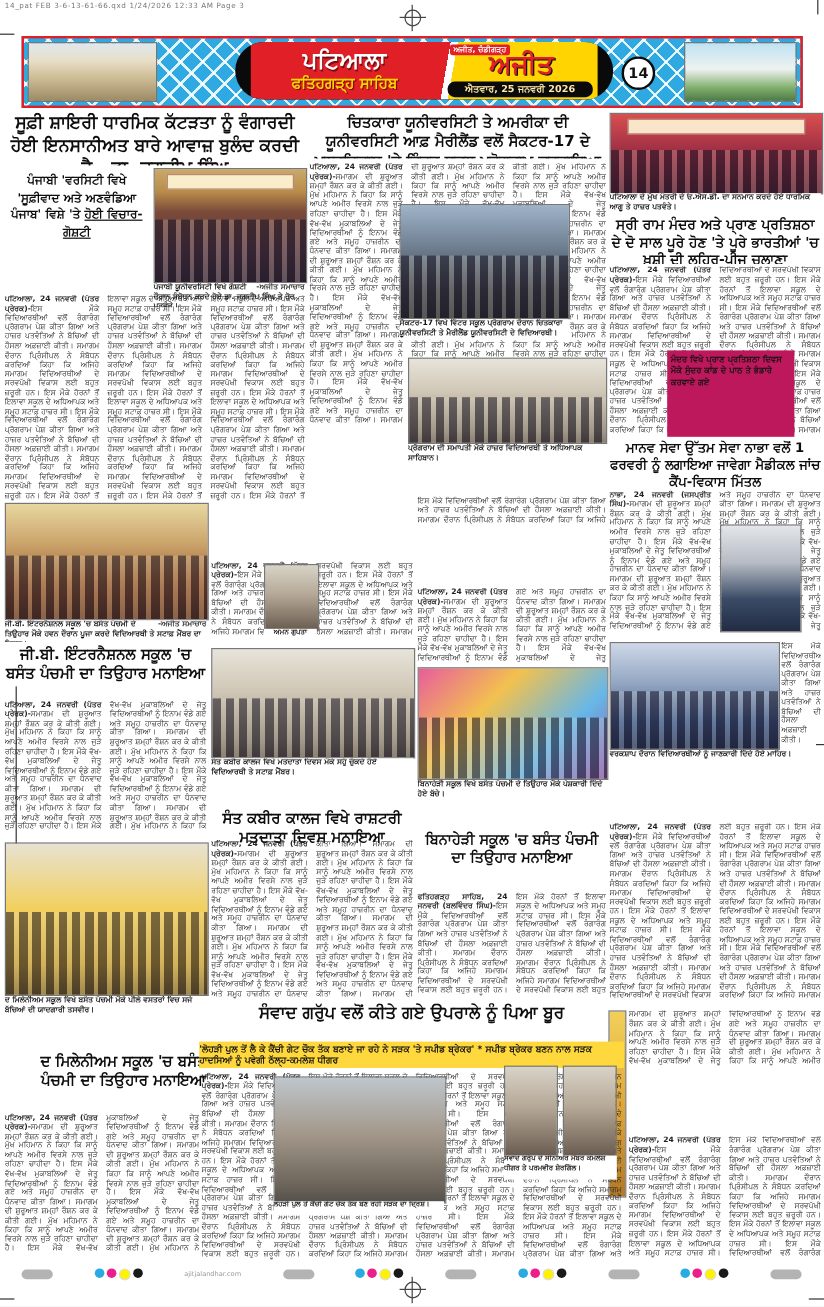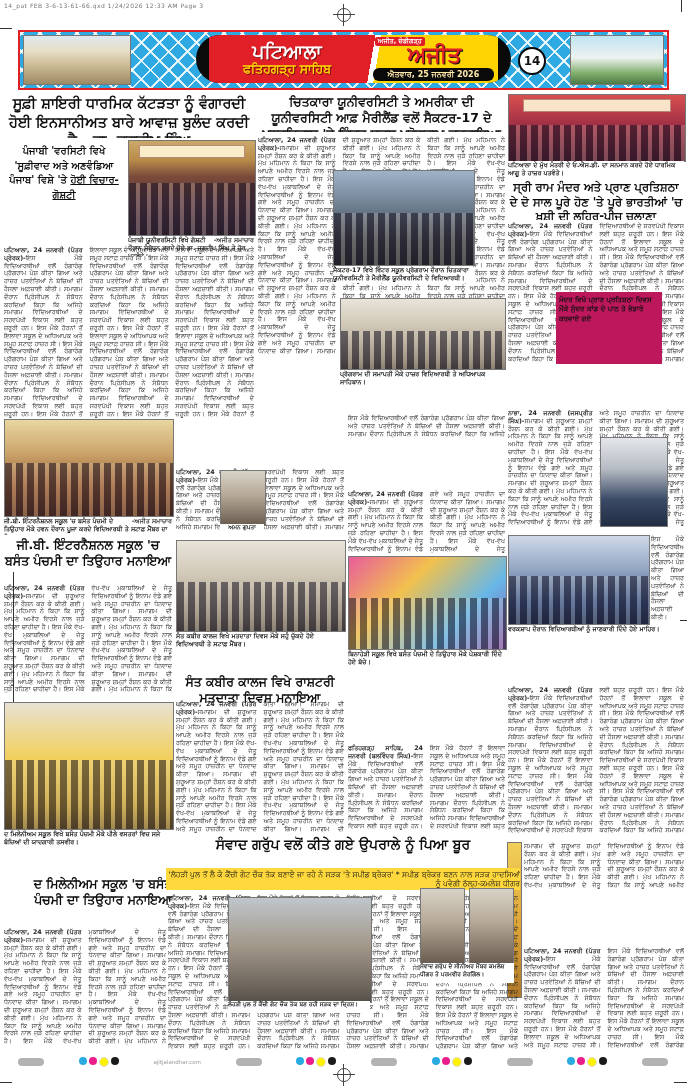--- a/index.html
+++ b/index.html
@@ -69,22 +69,22 @@
   .ph-kids-yellow{background:linear-gradient(180deg,#e8e2d2 0%,#f2cf5a 45%,#caa53a 80%,#8a6f2a 100%);}
   .ph-strip{background:linear-gradient(180deg,#f2cf5a 0%,#e0a83a 50%,#b07828 100%);}
   .crowd{position:absolute;left:0;right:0;bottom:0;height:55%;
       background:repeating-linear-gradient(90deg, rgba(25,20,35,.55) 0 7px, rgba(235,225,210,.22) 7px 11px);}
   .banner{position:absolute;left:8%;right:8%;top:4px;height:11px;background:rgba(255,246,215,.9);
       border:1px solid rgba(120,40,40,.5);}
 
   
   .qbox{background:#be185d;font-weight:bold;font-size:7px;line-height:1.35;color:#111;
       text-align:left;padding:4px 3px;overflow:hidden;margin-top:20px;}
-  .ybar{background:#ffd83d;font-weight:normal;font-size:7.6px;line-height:1.25;color:#111;
-      text-align:right;overflow:hidden;display:flex;align-items:center;justify-content:center;}
+  .ybar{background:#ffd83d;font-weight:bold;font-size:7.6px;line-height:1.25;color:#111;
+      text-align:left;overflow:hidden;display:flex;align-items:center;justify-content:center;}
 
   
   .colorbar{display:flex;align-items:center;justify-content:space-between;}
   .bar-gray{width:26px;height:8px;background:#b3b3b3;border-radius:4px;}
   .cmyk{display:flex;gap:2px;}
   .cmyk i{display:block;width:8px;height:8px;border-radius:50%;}
   .cmyk .c{background:#29abe2}.cmyk .m{background:#ec1e8c}.cmyk .y{background:#fff200;border:1px solid #ddd}.cmyk .k{background:#1a1a1a}
   .webnote{font-size:5.5px;color:#999;}
 </style>
 </head>
@@ -155,20 +155,21 @@
     <div class="banner"></div>
     <div class="crowd"></div>
   </div>
   <div class="abs cap" style="left:508px;top:161px;width:176px;height:17px;">ਪਟਿਆਲਾ ਦੇ ਮੁੱਖ ਮੰਤਰੀ ਦੇ ਓ.ਐਸ.ਡੀ. ਦਾ ਸਨਮਾਨ ਕਰਦੇ ਹੋਏ ਧਾਰਮਿਕ ਆਗੂ ਤੇ ਹਾਜ਼ਰ ਪਤਵੰਤੇ।</div>
   <div class="abs hl" style="left:508px;top:180px;width:176px;height:40px;font-size:11.5px;">ਸ੍ਰੀ ਰਾਮ ਮੰਦਰ ਅਤੇ ਪ੍ਰਾਣ ਪ੍ਰਤਿਸ਼ਠਾ ਦੇ ਦੋ ਸਾਲ ਪੂਰੇ ਹੋਣ 'ਤੇ ਪੂਰੇ ਭਾਰਤੀਆਂ 'ਚ ਖ਼ੁਸ਼ੀ ਦੀ ਲਹਿਰ-ਪੀਜ ਚਲਾਣਾ</div>
   <div class="abs bt cols2" style="left:508px;top:222px;width:176px;height:142px;">
     <b>ਪਟਿਆਲਾ, 24 ਜਨਵਰੀ (ਪੱਤਰ ਪ੍ਰੇਰਕ)-</b><span>ਇਸ ਮੌਕੇ ਵਿਦਿਆਰਥੀਆਂ ਵਲੋਂ ਰੰਗਾਰੰਗ ਪ੍ਰੋਗਰਾਮ ਪੇਸ਼ ਕੀਤਾ ਗਿਆ ਅਤੇ ਹਾਜ਼ਰ ਪਤਵੰਤਿਆਂ ਨੇ ਬੱਚਿਆਂ ਦੀ ਹੌਸਲਾ ਅਫ਼ਜ਼ਾਈ ਕੀਤੀ। ਸਮਾਗਮ ਦੌਰਾਨ ਪ੍ਰਿੰਸੀਪਲ ਨੇ ਸੰਬੋਧਨ ਕਰਦਿਆਂ ਕਿਹਾ ਕਿ ਅਜਿਹੇ ਸਮਾਗਮ ਵਿਦਿਆਰਥੀਆਂ ਦੇ ਸਰਵਪੱਖੀ ਵਿਕਾਸ ਲਈ ਬਹੁਤ ਜ਼ਰੂਰੀ ਹਨ। ਇਸ ਮੌਕੇ ਹੋਰਨਾਂ ਤੋਂ ਇਲਾਵਾ ਸਕੂਲ ਦੇ ਅਧਿਆਪਕ ਅਤੇ ਸਮੂਹ ਸਟਾਫ਼ ਹਾਜ਼ਰ ਸੀ। ਇਸ ਮੌਕੇ ਵਿਦਿਆਰਥੀਆਂ ਵਲੋਂ ਰੰਗਾਰੰਗ ਪ੍ਰੋਗਰਾਮ ਪੇਸ਼ ਕੀਤਾ ਗਿਆ ਅਤੇ ਹਾਜ਼ਰ ਪਤਵੰਤਿਆਂ ਨੇ ਬੱਚਿਆਂ ਦੀ ਹੌਸਲਾ ਅਫ਼ਜ਼ਾਈ ਕੀਤੀ। ਸਮਾਗਮ ਦੌਰਾਨ ਪ੍ਰਿੰਸੀਪਲ ਨੇ ਸੰਬੋਧਨ ਕਰਦਿਆਂ ਕਿਹਾ ਕਿ ਅਜਿਹੇ ਸਮਾਗਮ ਵਿਦਿਆਰਥੀਆਂ ਦੇ ਸਰਵਪੱਖੀ ਵਿਕਾਸ ਲਈ ਬਹੁਤ ਜ਼ਰੂਰੀ ਹਨ। ਇਸ ਮੌਕੇ ਹੋਰਨਾਂ ਤੋਂ ਇਲਾਵਾ ਸਕੂਲ ਦੇ ਅਧਿਆਪਕ ਅਤੇ ਸਮੂਹ ਸਟਾਫ਼ ਹਾਜ਼ਰ ਸੀ। ਇਸ ਮੌਕੇ ਵਿਦਿਆਰਥੀਆਂ ਵਲੋਂ ਰੰਗਾਰੰਗ ਪ੍ਰੋਗਰਾਮ ਪੇਸ਼ ਕੀਤਾ ਗਿਆ ਅਤੇ ਹਾਜ਼ਰ ਪਤਵੰਤਿਆਂ ਨੇ ਬੱਚਿਆਂ ਦੀ ਹੌਸਲਾ ਅਫ਼ਜ਼ਾਈ ਕੀਤੀ। ਸਮਾਗਮ ਦੌਰਾਨ ਪ੍ਰਿੰਸੀਪਲ ਨੇ ਸੰਬੋਧਨ ਕਰਦਿਆਂ ਕਿਹਾ ਕਿ ਅਜਿਹੇ ਸਮਾਗਮ ਵਿਦਿਆਰਥੀਆਂ ਦੇ ਸਰਵਪੱਖੀ ਵਿਕਾਸ ਲਈ ਬਹੁਤ ਜ਼ਰੂਰੀ ਹਨ। ਇਸ ਮੌਕੇ ਹੋਰਨਾਂ ਤੋਂ ਇਲਾਵਾ ਸਕੂਲ ਦੇ ਅਧਿਆਪਕ ਅਤੇ ਸਮੂਹ ਸਟਾਫ਼ ਹਾਜ਼ਰ ਸੀ। ਇਸ ਮੌਕੇ ਵਿਦਿਆਰਥੀਆਂ ਵਲੋਂ ਰੰਗਾਰੰਗ ਪ੍ਰੋਗਰਾਮ ਪੇਸ਼ ਕੀਤਾ ਗਿਆ ਅਤੇ ਹਾਜ਼ਰ ਪਤਵੰਤਿਆਂ ਨੇ ਬੱਚਿਆਂ ਦੀ ਹੌਸਲਾ ਅਫ਼ਜ਼ਾਈ ਕੀਤੀ। ਸਮਾਗਮ ਦੌਰਾਨ ਪ੍ਰਿੰਸੀਪਲ ਨੇ ਸੰਬੋਧਨ ਕਰਦਿਆਂ ਕਿਹਾ ਕਿ ਅਜਿਹੇ ਸਮਾਗਮ ਵਿਦਿਆਰਥੀਆਂ ਦੇ ਸਰਵਪੱਖੀ ਵਿਕਾਸ ਲਈ ਬਹੁਤ ਜ਼ਰੂਰੀ ਹਨ। ਇਸ ਮੌਕੇ ਹੋਰਨਾਂ ਤੋਂ ਇਲਾਵਾ ਸਕੂਲ ਦੇ ਅਧਿਆਪਕ ਅਤੇ ਸਮੂਹ ਸਟਾਫ਼ ਹਾਜ਼ਰ ਸੀ। ਇਸ ਮੌਕੇ ਵਿਦਿਆਰਥੀਆਂ ਵਲੋਂ ਰੰਗਾਰੰਗ ਪ੍ਰੋਗਰਾਮ ਪੇਸ਼ ਕੀਤਾ ਗਿਆ ਅਤੇ ਹਾਜ਼ਰ ਪਤਵੰਤਿਆਂ ਨੇ ਬੱਚਿਆਂ ਦੀ ਹੌਸਲਾ ਅਫ਼ਜ਼ਾਈ ਕੀਤੀ। ਸਮਾਗਮ ਦੌਰਾਨ ਪ੍ਰਿੰਸੀਪਲ ਨੇ ਸੰਬੋਧਨ ਕਰਦਿਆਂ ਕਿਹਾ ਕਿ ਅਜਿਹੇ ਸਮਾਗਮ ਵਿਦਿਆਰਥੀਆਂ ਦੇ ਸਰਵਪੱਖੀ ਵਿਕਾਸ ਲਈ ਬਹੁਤ ਜ਼ਰੂਰੀ ਹਨ। ਇਸ ਮੌਕੇ ਹੋਰਨਾਂ ਤੋਂ ਇਲਾਵਾ ਸਕੂਲ ਦੇ ਅਧਿਆਪਕ ਅਤੇ ਸਮੂਹ ਸਟਾਫ਼ ਹਾਜ਼ਰ ਸੀ। </span>
   </div>
   <div class="abs qbox" style="left:556px;top:272px;width:100px;height:64px;">ਮੰਦਰ ਵਿਖੇ ਪ੍ਰਾਣ ਪ੍ਰਤਿਸ਼ਠਾ ਦਿਵਸ ਮੌਕੇ ਸੁੰਦਰ ਕਾਂਡ ਦੇ ਪਾਠ ਤੇ ਭੰਡਾਰੇ ਕਰਵਾਏ ਗਏ</div>
 
+  <div class="abs hl" style="left:508px;top:367px;width:176px;height:40px;font-size:11px;">ਮਾਨਵ ਸੇਵਾ ਉੱਤਮ ਸੇਵਾ ਨਾਭਾ ਵਲੋਂ 1 ਫਰਵਰੀ ਨੂੰ ਲਗਾਇਆ ਜਾਵੇਗਾ ਮੈਡੀਕਲ ਜਾਂਚ ਕੈਂਪ-ਵਿਕਾਸ ਮਿੱਤਲ</div>
   <div class="abs bt cols2" style="left:508px;top:409px;width:176px;height:124px;">
     <b>ਨਾਭਾ, 24 ਜਨਵਰੀ (ਜਸਪ੍ਰੀਤ ਸਿੰਘ)-</b><span>ਸਮਾਗਮ ਦੀ ਸ਼ੁਰੂਆਤ ਸ਼ਮ੍ਹਾਂ ਰੌਸ਼ਨ ਕਰ ਕੇ ਕੀਤੀ ਗਈ। ਮੁੱਖ ਮਹਿਮਾਨ ਨੇ ਕਿਹਾ ਕਿ ਸਾਨੂੰ ਆਪਣੇ ਅਮੀਰ ਵਿਰਸੇ ਨਾਲ ਜੁੜੇ ਰਹਿਣਾ ਚਾਹੀਦਾ ਹੈ। ਇਸ ਮੌਕੇ ਵੱਖ-ਵੱਖ ਮੁਕਾਬਲਿਆਂ ਦੇ ਜੇਤੂ ਵਿਦਿਆਰਥੀਆਂ ਨੂੰ ਇਨਾਮ ਵੰਡੇ ਗਏ ਅਤੇ ਸਮੂਹ ਹਾਜ਼ਰੀਨ ਦਾ ਧੰਨਵਾਦ ਕੀਤਾ ਗਿਆ। ਸਮਾਗਮ ਦੀ ਸ਼ੁਰੂਆਤ ਸ਼ਮ੍ਹਾਂ ਰੌਸ਼ਨ ਕਰ ਕੇ ਕੀਤੀ ਗਈ। ਮੁੱਖ ਮਹਿਮਾਨ ਨੇ ਕਿਹਾ ਕਿ ਸਾਨੂੰ ਆਪਣੇ ਅਮੀਰ ਵਿਰਸੇ ਨਾਲ ਜੁੜੇ ਰਹਿਣਾ ਚਾਹੀਦਾ ਹੈ। ਇਸ ਮੌਕੇ ਵੱਖ-ਵੱਖ ਮੁਕਾਬਲਿਆਂ ਦੇ ਜੇਤੂ ਵਿਦਿਆਰਥੀਆਂ ਨੂੰ ਇਨਾਮ ਵੰਡੇ ਗਏ ਅਤੇ ਸਮੂਹ ਹਾਜ਼ਰੀਨ ਦਾ ਧੰਨਵਾਦ ਕੀਤਾ ਗਿਆ। ਸਮਾਗਮ ਦੀ ਸ਼ੁਰੂਆਤ ਸ਼ਮ੍ਹਾਂ ਰੌਸ਼ਨ ਕਰ ਕੇ ਕੀਤੀ ਗਈ। ਮੁੱਖ ਮਹਿਮਾਨ ਨੇ ਕਿਹਾ ਕਿ ਸਾਨੂੰ ਆਪਣੇ ਅਮੀਰ ਵਿਰਸੇ ਨਾਲ ਜੁੜੇ ਰਹਿਣਾ ਚਾਹੀਦਾ ਹੈ। ਇਸ ਮੌਕੇ ਵੱਖ-ਵੱਖ ਮੁਕਾਬਲਿਆਂ ਦੇ ਜੇਤੂ ਵਿਦਿਆਰਥੀਆਂ ਨੂੰ ਇਨਾਮ ਵੰਡੇ ਗਏ ਅਤੇ ਸਮੂਹ ਹਾਜ਼ਰੀਨ ਦਾ ਧੰਨਵਾਦ ਕੀਤਾ ਗਿਆ। ਸਮਾਗਮ ਦੀ ਸ਼ੁਰੂਆਤ ਸ਼ਮ੍ਹਾਂ ਰੌਸ਼ਨ ਕਰ ਕੇ ਕੀਤੀ ਗਈ। ਮੁੱਖ ਮਹਿਮਾਨ ਨੇ ਕਿਹਾ ਕਿ ਸਾਨੂੰ ਆਪਣੇ ਅਮੀਰ ਵਿਰਸੇ ਨਾਲ ਜੁੜੇ ਰਹਿਣਾ ਚਾਹੀਦਾ ਹੈ। ਇਸ ਮੌਕੇ ਵੱਖ-ਵੱਖ ਮੁਕਾਬਲਿਆਂ ਦੇ ਜੇਤੂ ਵਿਦਿਆਰਥੀਆਂ ਨੂੰ ਇਨਾਮ ਵੰਡੇ ਗਏ ਅਤੇ ਸਮੂਹ ਹਾਜ਼ਰੀਨ ਦਾ ਧੰਨਵਾਦ ਕੀਤਾ ਗਿਆ। ਸਮਾਗਮ ਦੀ ਸ਼ੁਰੂਆਤ ਸ਼ਮ੍ਹਾਂ ਰੌਸ਼ਨ ਕਰ ਕੇ ਕੀਤੀ ਗਈ। ਮੁੱਖ ਮਹਿਮਾਨ ਨੇ ਕਿਹਾ ਕਿ ਸਾਨੂੰ ਆਪਣੇ ਅਮੀਰ ਵਿਰਸੇ ਨਾਲ ਜੁੜੇ ਰਹਿਣਾ ਚਾਹੀਦਾ ਹੈ। ਇਸ ਮੌਕੇ ਵੱਖ-ਵੱਖ ਮੁਕਾਬਲਿਆਂ ਦੇ ਜੇਤੂ ਵਿਦਿਆਰਥੀਆਂ ਨੂੰ ਇਨਾਮ ਵੰਡੇ ਗਏ ਅਤੇ ਸਮੂਹ ਹਾਜ਼ਰੀਨ ਦਾ ਧੰਨਵਾਦ ਕੀਤਾ ਗਿਆ। </span>
   </div>
   <div class="abs photo ph-suit" style="left:600px;top:437px;width:66px;height:88px;"></div>
 
   <div class="abs photo ph-class" style="left:508px;top:535px;width:140px;height:88px;">
     <div class="crowd"></div>
   </div>
   <div class="abs bt cols1" style="left:651px;top:535px;width:33px;height:88px;">
     <span>ਇਸ ਮੌਕੇ ਵਿਦਿਆਰਥੀਆਂ ਵਲੋਂ ਰੰਗਾਰੰਗ ਪ੍ਰੋਗਰਾਮ ਪੇਸ਼ ਕੀਤਾ ਗਿਆ ਅਤੇ ਹਾਜ਼ਰ ਪਤਵੰਤਿਆਂ ਨੇ ਬੱਚਿਆਂ ਦੀ ਹੌਸਲਾ ਅਫ਼ਜ਼ਾਈ ਕੀਤੀ। ਸਮਾਗਮ ਦੌਰਾਨ ਪ੍ਰਿੰਸੀਪਲ ਨੇ ਸੰਬੋਧਨ ਕਰਦਿਆਂ ਕਿਹਾ ਕਿ ਅਜਿਹੇ ਸਮਾਗਮ ਵਿਦਿਆਰਥੀਆਂ ਦੇ ਸਰਵਪੱਖੀ ਵਿਕਾਸ ਲਈ ਬਹੁਤ ਜ਼ਰੂਰੀ ਹਨ। ਇਸ ਮੌਕੇ ਹੋਰਨਾਂ ਤੋਂ ਇਲਾਵਾ ਸਕੂਲ ਦੇ ਅਧਿਆਪਕ ਅਤੇ ਸਮੂਹ ਸਟਾਫ਼ ਹਾਜ਼ਰ ਸੀ। ਇਸ ਮੌਕੇ ਵਿਦਿਆਰਥੀਆਂ ਵਲੋਂ ਰੰਗਾਰੰਗ ਪ੍ਰੋਗਰਾਮ ਪੇਸ਼ ਕੀਤਾ ਗਿਆ ਅਤੇ ਹਾਜ਼ਰ ਪਤਵੰਤਿਆਂ ਨੇ ਬੱਚਿਆਂ ਦੀ ਹੌਸਲਾ ਅਫ਼ਜ਼ਾਈ ਕੀਤੀ। ਸਮਾਗਮ ਦੌਰਾਨ ਪ੍ਰਿੰਸੀਪਲ ਨੇ ਸੰਬੋਧਨ ਕਰਦਿਆਂ ਕਿਹਾ ਕਿ ਅਜਿਹੇ ਸਮਾਗਮ ਵਿਦਿਆਰਥੀਆਂ ਦੇ ਸਰਵਪੱਖੀ ਵਿਕਾਸ ਲਈ ਬਹੁਤ ਜ਼ਰੂਰੀ ਹਨ। ਇਸ ਮੌਕੇ ਹੋਰਨਾਂ ਤੋਂ ਇਲਾਵਾ ਸਕੂਲ ਦੇ ਅਧਿਆਪਕ ਅਤੇ ਸਮੂਹ ਸਟਾਫ਼ ਹਾਜ਼ਰ ਸੀ। </span>
@@ -218,20 +219,21 @@
     <span>ਇਸ ਮੌਕੇ ਵਿਦਿਆਰਥੀਆਂ ਵਲੋਂ ਰੰਗਾਰੰਗ ਪ੍ਰੋਗਰਾਮ ਪੇਸ਼ ਕੀਤਾ ਗਿਆ ਅਤੇ ਹਾਜ਼ਰ ਪਤਵੰਤਿਆਂ ਨੇ ਬੱਚਿਆਂ ਦੀ ਹੌਸਲਾ ਅਫ਼ਜ਼ਾਈ ਕੀਤੀ। ਸਮਾਗਮ ਦੌਰਾਨ ਪ੍ਰਿੰਸੀਪਲ ਨੇ ਸੰਬੋਧਨ ਕਰਦਿਆਂ ਕਿਹਾ ਕਿ ਅਜਿਹੇ ਸਮਾਗਮ ਵਿਦਿਆਰਥੀਆਂ ਦੇ ਸਰਵਪੱਖੀ ਵਿਕਾਸ ਲਈ ਬਹੁਤ ਜ਼ਰੂਰੀ ਹਨ। ਇਸ ਮੌਕੇ ਹੋਰਨਾਂ ਤੋਂ ਇਲਾਵਾ ਸਕੂਲ ਦੇ ਅਧਿਆਪਕ ਅਤੇ ਸਮੂਹ ਸਟਾਫ਼ ਹਾਜ਼ਰ ਸੀ। </span>
   </div>
   <div class="abs bt cols2" style="left:348px;top:490px;width:157px;height:64px;">
     <b>ਪਟਿਆਲਾ, 24 ਜਨਵਰੀ (ਪੱਤਰ ਪ੍ਰੇਰਕ)-</b><span>ਸਮਾਗਮ ਦੀ ਸ਼ੁਰੂਆਤ ਸ਼ਮ੍ਹਾਂ ਰੌਸ਼ਨ ਕਰ ਕੇ ਕੀਤੀ ਗਈ। ਮੁੱਖ ਮਹਿਮਾਨ ਨੇ ਕਿਹਾ ਕਿ ਸਾਨੂੰ ਆਪਣੇ ਅਮੀਰ ਵਿਰਸੇ ਨਾਲ ਜੁੜੇ ਰਹਿਣਾ ਚਾਹੀਦਾ ਹੈ। ਇਸ ਮੌਕੇ ਵੱਖ-ਵੱਖ ਮੁਕਾਬਲਿਆਂ ਦੇ ਜੇਤੂ ਵਿਦਿਆਰਥੀਆਂ ਨੂੰ ਇਨਾਮ ਵੰਡੇ ਗਏ ਅਤੇ ਸਮੂਹ ਹਾਜ਼ਰੀਨ ਦਾ ਧੰਨਵਾਦ ਕੀਤਾ ਗਿਆ। ਸਮਾਗਮ ਦੀ ਸ਼ੁਰੂਆਤ ਸ਼ਮ੍ਹਾਂ ਰੌਸ਼ਨ ਕਰ ਕੇ ਕੀਤੀ ਗਈ। ਮੁੱਖ ਮਹਿਮਾਨ ਨੇ ਕਿਹਾ ਕਿ ਸਾਨੂੰ ਆਪਣੇ ਅਮੀਰ ਵਿਰਸੇ ਨਾਲ ਜੁੜੇ ਰਹਿਣਾ ਚਾਹੀਦਾ ਹੈ। ਇਸ ਮੌਕੇ ਵੱਖ-ਵੱਖ ਮੁਕਾਬਲਿਆਂ ਦੇ ਜੇਤੂ ਵਿਦਿਆਰਥੀਆਂ ਨੂੰ ਇਨਾਮ ਵੰਡੇ ਗਏ ਅਤੇ ਸਮੂਹ ਹਾਜ਼ਰੀਨ ਦਾ ਧੰਨਵਾਦ ਕੀਤਾ ਗਿਆ। ਸਮਾਗਮ ਦੀ ਸ਼ੁਰੂਆਤ ਸ਼ਮ੍ਹਾਂ ਰੌਸ਼ਨ ਕਰ ਕੇ ਕੀਤੀ ਗਈ। ਮੁੱਖ ਮਹਿਮਾਨ ਨੇ ਕਿਹਾ ਕਿ ਸਾਨੂੰ ਆਪਣੇ ਅਮੀਰ ਵਿਰਸੇ ਨਾਲ ਜੁੜੇ ਰਹਿਣਾ ਚਾਹੀਦਾ ਹੈ। ਇਸ ਮੌਕੇ ਵੱਖ-ਵੱਖ ਮੁਕਾਬਲਿਆਂ ਦੇ ਜੇਤੂ ਵਿਦਿਆਰਥੀਆਂ ਨੂੰ ਇਨਾਮ ਵੰਡੇ ਗਏ ਅਤੇ ਸਮੂਹ ਹਾਜ਼ਰੀਨ ਦਾ ਧੰਨਵਾਦ ਕੀਤਾ ਗਿਆ। </span>
   </div>
 
   <div class="abs photo ph-colorful" style="left:348px;top:556px;width:157px;height:92px;">
     <div class="crowd"></div>
   </div>
   <div class="abs cap" style="left:348px;top:650px;width:157px;height:18px;">ਬਿਨਾਹੇੜੀ ਸਕੂਲ ਵਿਖੇ ਬਸੰਤ ਪੰਚਮੀ ਦੇ ਤਿਉਹਾਰ ਮੌਕੇ ਪੇਸ਼ਕਾਰੀ ਦਿੰਦੇ ਹੋਏ ਬੱਚੇ।</div>
+  <div class="abs hl" style="left:348px;top:692px;width:157px;height:48px;font-size:12px;">ਬਿਨਾਹੇੜੀ ਸਕੂਲ 'ਚ ਬਸੰਤ ਪੰਚਮੀ ਦਾ ਤਿਉਹਾਰ ਮਨਾਇਆ</div>
   <div class="abs bt cols2" style="left:348px;top:744px;width:157px;height:92px;">
     <b>ਫਤਿਹਗੜ੍ਹ ਸਾਹਿਬ, 24 ਜਨਵਰੀ (ਬਲਵਿੰਦਰ ਸਿੰਘ)-</b><span>ਇਸ ਮੌਕੇ ਵਿਦਿਆਰਥੀਆਂ ਵਲੋਂ ਰੰਗਾਰੰਗ ਪ੍ਰੋਗਰਾਮ ਪੇਸ਼ ਕੀਤਾ ਗਿਆ ਅਤੇ ਹਾਜ਼ਰ ਪਤਵੰਤਿਆਂ ਨੇ ਬੱਚਿਆਂ ਦੀ ਹੌਸਲਾ ਅਫ਼ਜ਼ਾਈ ਕੀਤੀ। ਸਮਾਗਮ ਦੌਰਾਨ ਪ੍ਰਿੰਸੀਪਲ ਨੇ ਸੰਬੋਧਨ ਕਰਦਿਆਂ ਕਿਹਾ ਕਿ ਅਜਿਹੇ ਸਮਾਗਮ ਵਿਦਿਆਰਥੀਆਂ ਦੇ ਸਰਵਪੱਖੀ ਵਿਕਾਸ ਲਈ ਬਹੁਤ ਜ਼ਰੂਰੀ ਹਨ। ਇਸ ਮੌਕੇ ਹੋਰਨਾਂ ਤੋਂ ਇਲਾਵਾ ਸਕੂਲ ਦੇ ਅਧਿਆਪਕ ਅਤੇ ਸਮੂਹ ਸਟਾਫ਼ ਹਾਜ਼ਰ ਸੀ। ਇਸ ਮੌਕੇ ਵਿਦਿਆਰਥੀਆਂ ਵਲੋਂ ਰੰਗਾਰੰਗ ਪ੍ਰੋਗਰਾਮ ਪੇਸ਼ ਕੀਤਾ ਗਿਆ ਅਤੇ ਹਾਜ਼ਰ ਪਤਵੰਤਿਆਂ ਨੇ ਬੱਚਿਆਂ ਦੀ ਹੌਸਲਾ ਅਫ਼ਜ਼ਾਈ ਕੀਤੀ। ਸਮਾਗਮ ਦੌਰਾਨ ਪ੍ਰਿੰਸੀਪਲ ਨੇ ਸੰਬੋਧਨ ਕਰਦਿਆਂ ਕਿਹਾ ਕਿ ਅਜਿਹੇ ਸਮਾਗਮ ਵਿਦਿਆਰਥੀਆਂ ਦੇ ਸਰਵਪੱਖੀ ਵਿਕਾਸ ਲਈ ਬਹੁਤ ਜ਼ਰੂਰੀ ਹਨ। ਇਸ ਮੌਕੇ ਹੋਰਨਾਂ ਤੋਂ ਇਲਾਵਾ ਸਕੂਲ ਦੇ ਅਧਿਆਪਕ ਅਤੇ ਸਮੂਹ ਸਟਾਫ਼ ਹਾਜ਼ਰ ਸੀ। ਇਸ ਮੌਕੇ ਵਿਦਿਆਰਥੀਆਂ ਵਲੋਂ ਰੰਗਾਰੰਗ ਪ੍ਰੋਗਰਾਮ ਪੇਸ਼ ਕੀਤਾ ਗਿਆ ਅਤੇ ਹਾਜ਼ਰ ਪਤਵੰਤਿਆਂ ਨੇ ਬੱਚਿਆਂ ਦੀ ਹੌਸਲਾ ਅਫ਼ਜ਼ਾਈ ਕੀਤੀ। ਸਮਾਗਮ ਦੌਰਾਨ ਪ੍ਰਿੰਸੀਪਲ ਨੇ ਸੰਬੋਧਨ ਕਰਦਿਆਂ ਕਿਹਾ ਕਿ ਅਜਿਹੇ ਸਮਾਗਮ ਵਿਦਿਆਰਥੀਆਂ ਦੇ ਸਰਵਪੱਖੀ ਵਿਕਾਸ ਲਈ ਬਹੁਤ ਜ਼ਰੂਰੀ ਹਨ। ਇਸ ਮੌਕੇ ਹੋਰਨਾਂ ਤੋਂ ਇਲਾਵਾ ਸਕੂਲ ਦੇ ਅਧਿਆਪਕ ਅਤੇ ਸਮੂਹ ਸਟਾਫ਼ ਹਾਜ਼ਰ ਸੀ। ਇਸ ਮੌਕੇ ਵਿਦਿਆਰਥੀਆਂ ਵਲੋਂ ਰੰਗਾਰੰਗ ਪ੍ਰੋਗਰਾਮ ਪੇਸ਼ ਕੀਤਾ ਗਿਆ ਅਤੇ ਹਾਜ਼ਰ ਪਤਵੰਤਿਆਂ ਨੇ ਬੱਚਿਆਂ ਦੀ ਹੌਸਲਾ ਅਫ਼ਜ਼ਾਈ ਕੀਤੀ। ਸਮਾਗਮ ਦੌਰਾਨ ਪ੍ਰਿੰਸੀਪਲ ਨੇ ਸੰਬੋਧਨ ਕਰਦਿਆਂ ਕਿਹਾ ਕਿ ਅਜਿਹੇ ਸਮਾਗਮ ਵਿਦਿਆਰਥੀਆਂ ਦੇ ਸਰਵਪੱਖੀ ਵਿਕਾਸ ਲਈ ਬਹੁਤ ਜ਼ਰੂਰੀ ਹਨ। ਇਸ ਮੌਕੇ ਹੋਰਨਾਂ ਤੋਂ ਇਲਾਵਾ ਸਕੂਲ ਦੇ ਅਧਿਆਪਕ ਅਤੇ ਸਮੂਹ ਸਟਾਫ਼ ਹਾਜ਼ਰ ਸੀ। </span>
   </div>
 
   <div class="abs photo ph-kids-yellow" style="left:4px;top:702px;width:168px;height:126px;">
     <div class="crowd"></div>
   </div>
   <div class="abs cap" style="left:4px;top:830px;width:168px;height:18px;">ਦ ਮਿਲੇਨੀਅਮ ਸਕੂਲ ਵਿਖੇ ਬਸੰਤ ਪੰਚਮੀ ਮੌਕੇ ਪੀਲੇ ਵਸਤਰਾਂ ਵਿਚ ਸਜੇ ਬੱਚਿਆਂ ਦੀ ਯਾਦਗਾਰੀ ਤਸਵੀਰ।</div>
 
   <div class="abs hl" style="left:22px;top:876px;width:162px;height:48px;font-size:12.5px;">ਦ ਮਿਲੇਨੀਅਮ ਸਕੂਲ 'ਚ ਬਸੰਤ ਪੰਚਮੀ ਦਾ ਤਿਉਹਾਰ ਮਨਾਇਆ</div>

